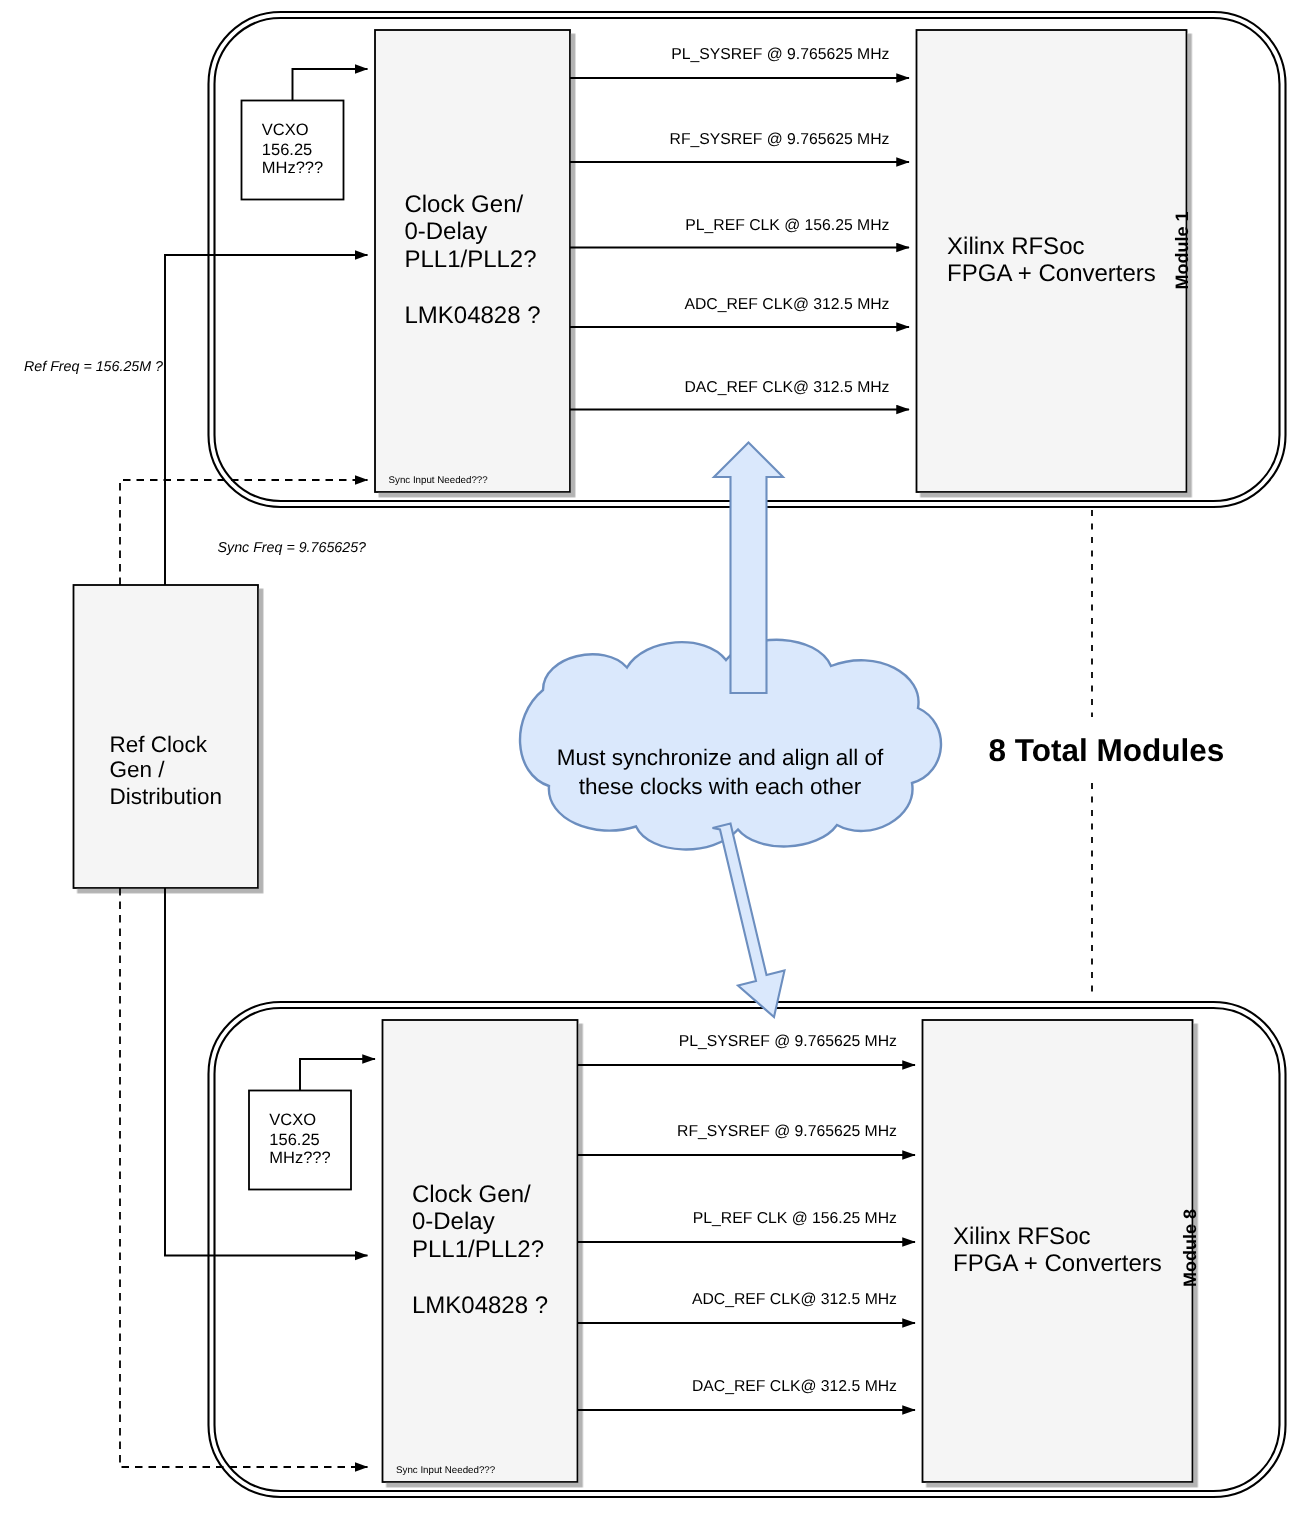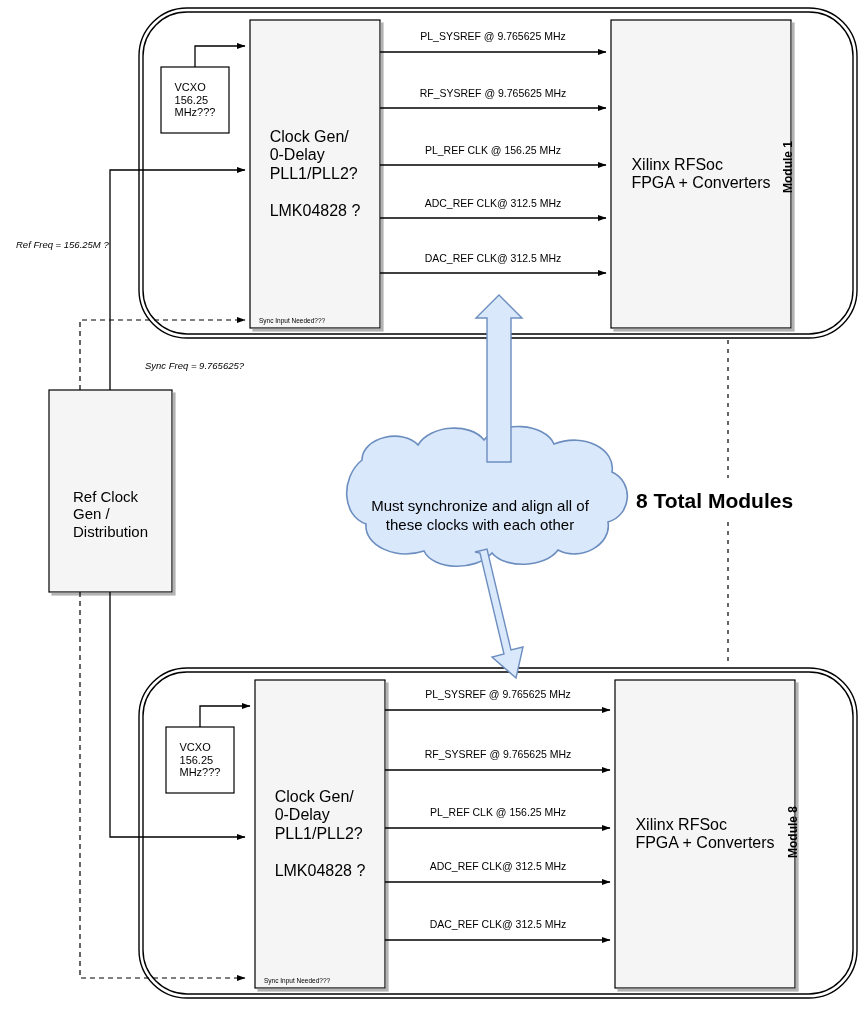--- a/index.html
+++ b/index.html
@@ -1,27 +1,27 @@
 <!DOCTYPE html>
 <html><head>
 <meta charset="utf-8">
 <style>
   html,body{margin:0;padding:0;background:#ffffff;}
   #root{position:relative;width:866px;height:1011px;background:#ffffff;
         font-family:"Liberation Sans","DejaVu Sans",sans-serif;overflow:hidden;}
   #svg-layer{position:absolute;left:0;top:0;width:866px;height:1011px;}
   .box-txt{position:absolute;display:flex;align-items:center;justify-content:center;
            text-align:left;color:#000000;line-height:1.15;}
-  .sig{position:absolute;font-size:10.5px;color:#000000;text-align:center;white-space:nowrap;}
+  .sig{position:absolute;font-size:10.5px;color:#000000;text-align:right;white-space:nowrap;}
   .modlabel{position:absolute;font-size:12px;font-weight:bold;color:#000000;
             transform-origin:center center;white-space:nowrap;}
   .small-note{position:absolute;font-size:6.5px;color:#000000;white-space:nowrap;}
   .cloudtxt{position:absolute;text-align:center;font-size:15px;color:#000000;line-height:1.25;
             white-space:pre-line;}
-  .bigtxt{position:absolute;font-size:21px;font-weight:bold;color:#000000;white-space:nowrap;}
+  .bigtxt{position:absolute;font-size:21px;font-weight:bold;color:#000000;white-space:nowrap;margin-left:23px;}
   .freqnote{position:absolute;font-size:9.5px;color:#000000;white-space:nowrap;font-style:italic;}
 </style>
 </head>
 <body>
 
 <div id="root">
 
   <svg id="svg-layer" viewBox="0 0 866 1011" xmlns="http://www.w3.org/2000/svg">
     <defs>
       <marker id="ah" markerWidth="9" markerHeight="9" refX="8.5" refY="3.2" orient="auto" markerUnits="userSpaceOnUse">

